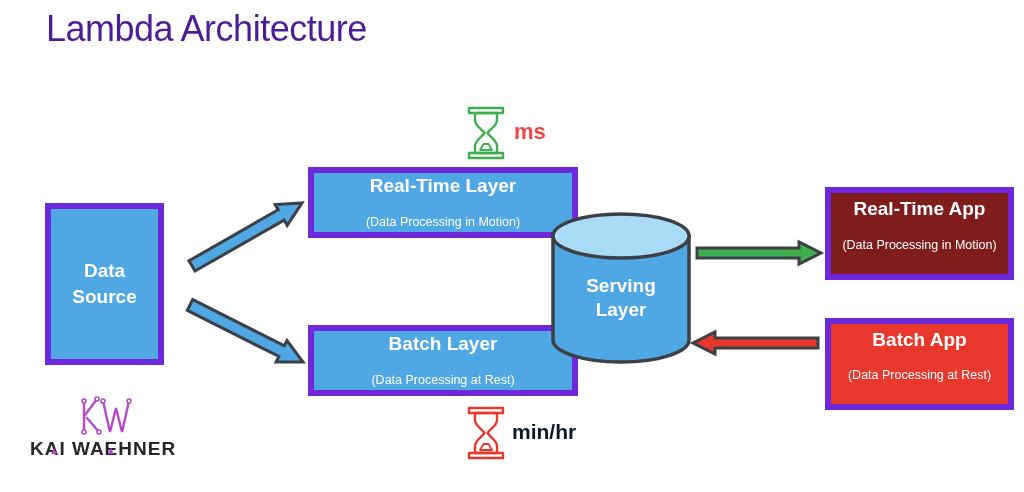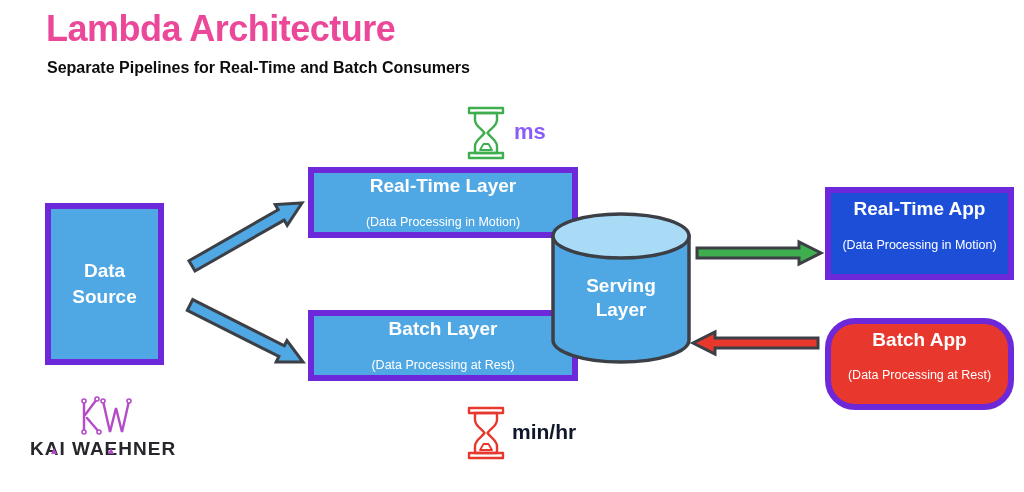--- a/index.html
+++ b/index.html
@@ -2,70 +2,69 @@
 <html><head>
 <meta charset="utf-8">
 <style>
   html,body{margin:0;padding:0;background:#fff;}
   #canvas{
     position:relative;width:1024px;height:492px;background:#ffffff;overflow:hidden;
     font-family:"Liberation Sans", sans-serif;
   }
   .abs{position:absolute;}
   #title{
-    left:46px;top:8px;font-size:36px;font-weight:700;color:#ec4899;letter-spacing:-0.5px;
+    left:46px;top:8px;font-size:36px;font-weight:400;color:#4c1d95;letter-spacing:-0.5px;
   }
   #subtitle{
     left:47px;top:59px;font-size:16px;font-weight:700;color:#0d0d0d;
   }
   .box{
     position:absolute;box-sizing:border-box;border:6px solid #6d28d9;
     display:flex;flex-direction:column;align-items:center;justify-content:center;
     color:#ffffff;text-align:center;
   }
   .box .t{font-weight:800;font-size:19px;line-height:1.1;}
   .box .s{font-weight:500;font-size:12.5px;margin-top:18px;}
   .blue{background:#4fa7e4;}
-  .green{background:#1d4ed8;}
+  .green{background:#7f1d1d;}
   .red{background:#e8382d;}
   #data-source{left:45px;top:203px;width:119px;height:162px;}
   #data-source .t{font-size:19px;line-height:1.35;width:80px;}
   #realtime-layer{left:308px;top:167px;width:270px;height:71px;}
-  #batch-layer{left:308px;top:310px;width:270px;height:71px;text-align:right;}
+  #batch-layer{left:308px;top:325px;width:270px;height:71px;text-align:right;}
   #realtime-app{left:825px;top:187px;width:189px;height:93px;padding-bottom:16px;}
-  #batch-app{left:825px;top:318px;width:189px;height:92px;padding-bottom:16px;border-radius:30px;}
+  #batch-app{left:825px;top:318px;width:189px;height:92px;padding-bottom:16px;}
   #serving-cylinder{left:548px;top:208px;}
   #serving-label{
     left:571px;top:274px;width:100px;text-align:center;color:#fff;
     font-weight:800;font-size:19px;line-height:1.25;
   }
   #arrow-layer{left:0;top:0;pointer-events:none;}
   #hourglass-fast{left:466px;top:106px;}
   #hourglass-slow{left:466px;top:406px;}
-  #latency-fast{left:514px;top:119px;font-size:22px;font-weight:800;color:#8b5cf6;}
+  #latency-fast{left:514px;top:119px;font-size:22px;font-weight:800;color:#ef4444;}
   #latency-slow{left:512px;top:420px;font-size:21px;font-weight:800;color:#0f172a;}
   #kw-logo{left:74px;top:392px;}
   #logo-name{
     left:30px;top:438px;font-size:19px;font-weight:700;color:#26262b;letter-spacing:1px;text-align:right;
   }
   .a-accent{
     position:absolute;width:0;height:0;
     border-left:3.5px solid transparent;border-right:3.5px solid transparent;
     border-bottom:6px solid #b44bc8;
   }
   #a-accent-1{left:51px;top:448px;}
   #a-accent-2{left:108px;top:448px;}
 </style>
 </head>
 <body>
 
 <div id="canvas">
 
   <div class="abs" id="title">Lambda Architecture</div>
-  <div class="abs" id="subtitle">Separate Pipelines for Real-Time and Batch Consumers</div>
 
   <div class="box blue" id="data-source">
     <div class="t">Data Source</div>
   </div>
 
   <div class="box blue" id="realtime-layer">
     <div class="t">Real-Time Layer</div>
     <div class="s">(Data Processing in Motion)</div>
   </div>
 

